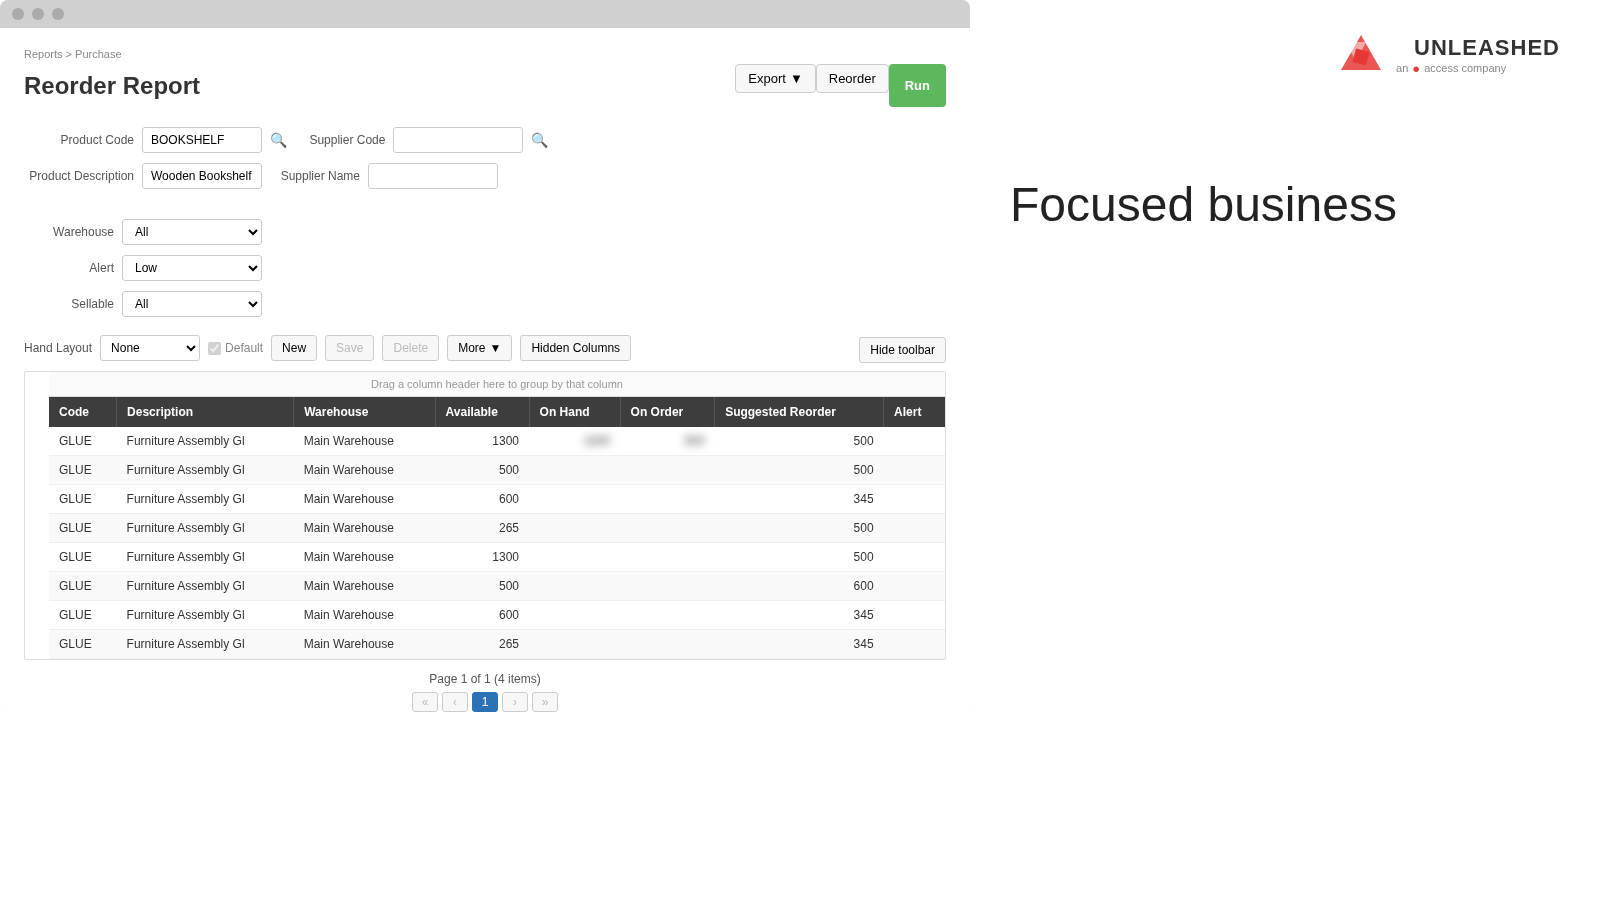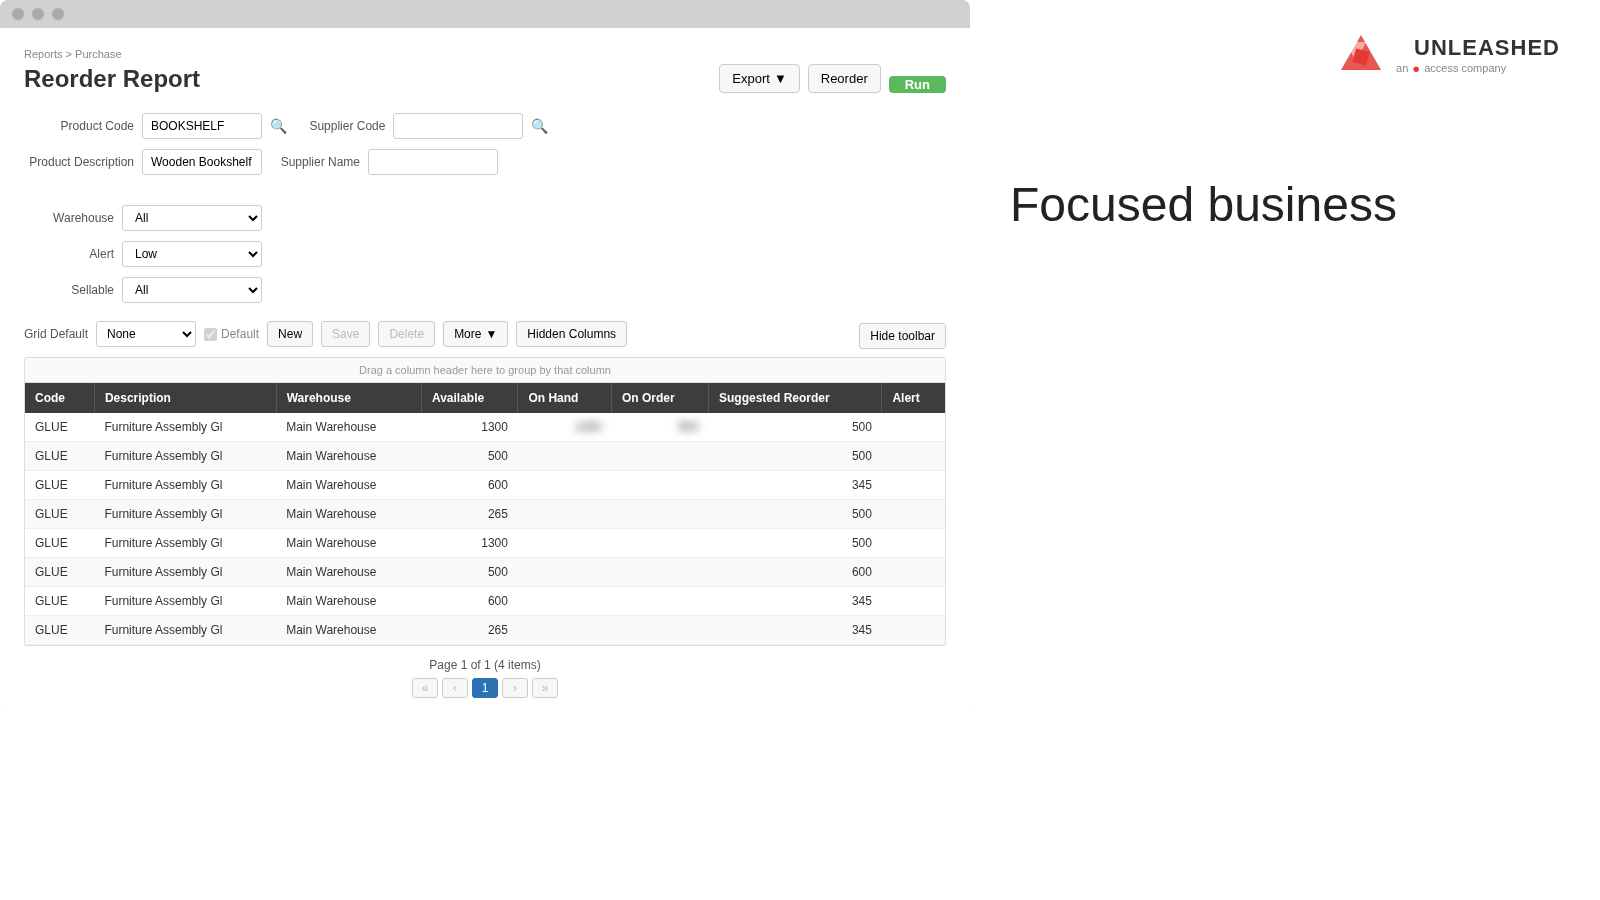--- a/index.html
+++ b/index.html
@@ -53,22 +53,21 @@
       align-items: center;
       margin-bottom: 20px;
     }
     .page-title {
       font-size: 24px;
       font-weight: bold;
       color: #333;
     }
     .header-actions {
       display: flex;
-      gap: 8px;
-      align-items: flex-end;
+      align-items: flex-start;
     }
     .btn-export {
       border: 1px solid #ccc;
       background: #f7f7f7;
       padding: 6px 12px;
       border-radius: 4px;
       cursor: pointer;
       font-size: 13px;
       display: flex;
       align-items: center;
@@ -79,21 +78,21 @@
       background: #f7f7f7;
       padding: 6px 12px;
       border-radius: 4px;
       cursor: pointer;
       font-size: 13px;
     }
     .btn-run {
       background: #5cb85c;
       color: #fff;
       border: none;
-      padding: 1px 16px;
+      padding: 14px 16px;
       border-radius: 4px;
       cursor: pointer;
       font-size: 13px;
       font-weight: bold;
     }
 
     
     .filters {
       display: flex;
       gap: 30px;
@@ -214,20 +213,21 @@
       gap: 4px;
       font-size: 12px;
       color: #888;
     }
 
     
     .grid-container {
       border: 1px solid #ddd;
       border-radius: 2px;
       overflow: hidden;
+      padding-left: 24px;
     }
     .drag-hint {
       text-align: center;
       padding: 6px;
       font-size: 11px;
       color: #999;
       background: #fafafa;
       border-bottom: 1px solid #ddd;
     }
 
@@ -413,21 +413,21 @@
             <option>All</option>
             <option>Yes</option>
             <option>No</option>
           </select>
         </div>
       </div>
     </div>
 
     <div style="display:flex; align-items:center; justify-content:space-between; margin-bottom:6px;">
       <div class="toolbar">
-        <span class="toolbar-label">Grid Default</span>
+        <span class="toolbar-label">Hand Layout</span>
         <select class="toolbar-select">
           <option>None</option>
         </select>
         <label class="checkbox-default">
           <input type="checkbox" checked="" disabled="" style="margin: 0px;">
           <span>Default</span>
         </label>
         <button class="toolbar-btn">New</button>
         <button class="toolbar-btn" disabled="">Save</button>
         <button class="toolbar-btn" disabled="">Delete</button>

